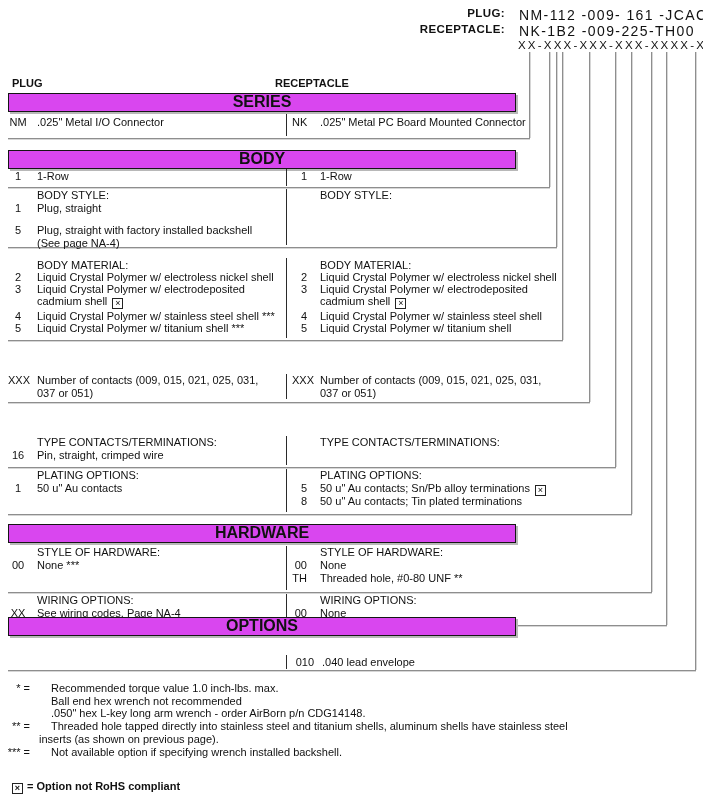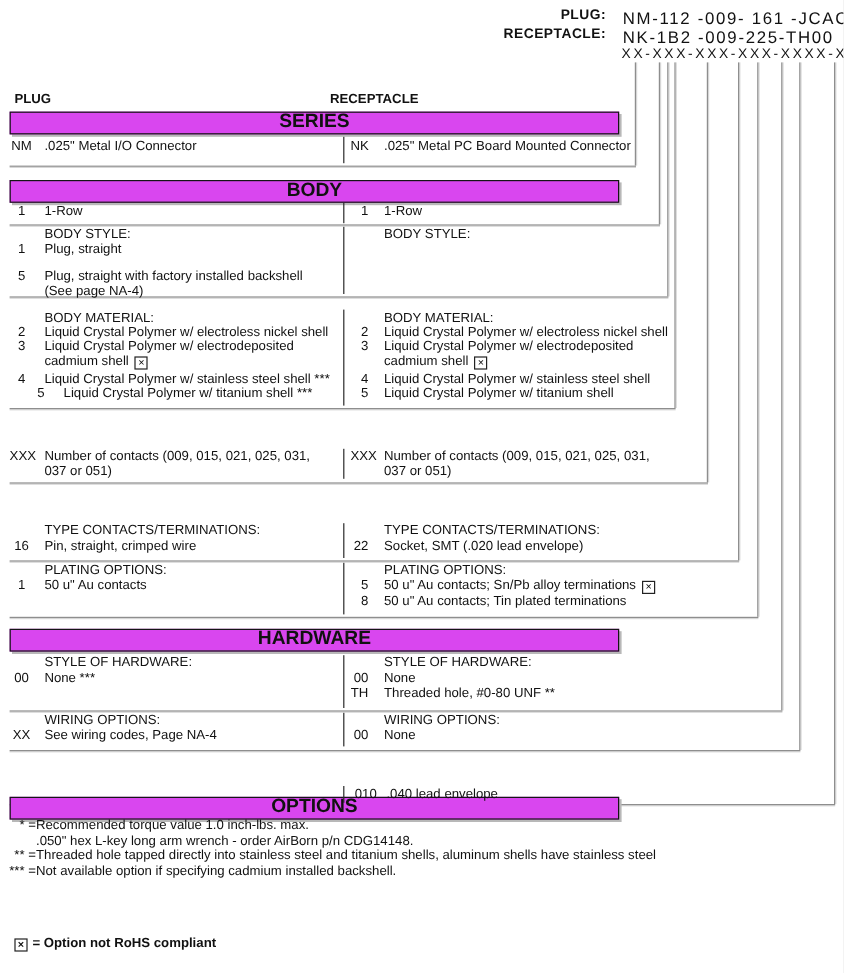--- a/index.html
+++ b/index.html
@@ -28,21 +28,21 @@
   .subhead{position:absolute;white-space:nowrap;font-size:11px;line-height:13px;}
   .xbox{
     display:inline-block;width:9px;height:9px;border:1px solid #222;
     font-size:9px;line-height:9px;text-align:center;vertical-align:-1px;
     margin-left:5px;
   }
   .xbox2{margin-left:0;margin-right:4px;}
   .fnwrap{position:absolute;left:4px;top:682px;width:690px;font-size:11px;line-height:12.7px;}
   .fnline{display:flex;}
   .fnm{flex:0 0 26px;text-align:right;white-space:pre;}
-  .fnt{margin-left:0;white-space:pre;}
+  .fnt{margin-left:21px;white-space:pre;}
   .fnt-indent{margin-left:9px;}
 </style>
 </head>
 <body>
 
 <div class="page">
 
   <div class="abs pn-label" style="left:340px;top:7px">PLUG:</div>
   <div class="abs pn-value" style="left:519px;top:7px">NM-112 -009- 161 -JCAC</div>
   <div class="abs pn-label" style="left:340px;top:23px">RECEPTACLE:</div>
@@ -112,21 +112,21 @@
   </div>
   <div class="colrow" style="left:8px;top:283px">
     <span class="cd">3</span><span>Liquid Crystal Polymer w/ electrodeposited</span>
   </div>
   <div class="colrow" style="left:37px;top:295px">
     <span>cadmium shell</span><span class="xbox">×</span>
   </div>
   <div class="colrow" style="left:8px;top:310px">
     <span class="cd">4</span><span>Liquid Crystal Polymer w/ stainless steel shell ***</span>
   </div>
-  <div class="colrow" style="left:24px;top:322px">
+  <div class="colrow" style="left:8px;top:322px">
     <span class="cd">5</span><span>Liquid Crystal Polymer w/ titanium shell ***</span>
   </div>
 
   <div class="colrow" style="left:292px;top:271px">
     <span class="cdr">2</span><span>Liquid Crystal Polymer w/ electroless nickel shell</span>
   </div>
   <div class="colrow" style="left:292px;top:283px">
     <span class="cdr">3</span><span>Liquid Crystal Polymer w/ electrodeposited</span>
   </div>
   <div class="colrow" style="left:320px;top:295px">
@@ -147,23 +147,20 @@
   <div class="colrow" style="left:292px;top:374px">
     <span class="cdr">XXX</span><span>Number of contacts (009, 015, 021, 025, 031,</span>
   </div>
   <div class="colrow" style="left:320px;top:387px">037 or 051)</div>
 
   <div class="divider" style="top:436px;height:29px"></div>
   <div class="subhead" style="left:37px;top:436px">TYPE CONTACTS/TERMINATIONS:</div>
   <div class="subhead" style="left:320px;top:436px">TYPE CONTACTS/TERMINATIONS:</div>
   <div class="colrow" style="left:8px;top:449px">
     <span class="cd">16</span><span>Pin, straight, crimped wire</span>
-  </div>
-  <div class="colrow" style="left:292px;top:449px">
-    <span class="cdr">22</span><span>Socket, SMT (.020 lead envelope)</span>
   </div>
 
   <div class="divider" style="top:469px;height:43px"></div>
   <div class="subhead" style="left:37px;top:469px">PLATING OPTIONS:</div>
   <div class="subhead" style="left:320px;top:469px">PLATING OPTIONS:</div>
   <div class="colrow" style="left:8px;top:482px">
     <span class="cd">1</span><span>50 u" Au contacts</span>
   </div>
   <div class="colrow" style="left:292px;top:482px">
     <span class="cdr">5</span><span>50 u" Au contacts; Sn/Pb alloy terminations</span><span class="xbox">×</span>
@@ -189,48 +186,53 @@
   <div class="divider" style="top:594px;height:28px"></div>
   <div class="subhead" style="left:37px;top:594px">WIRING OPTIONS:</div>
   <div class="subhead" style="left:320px;top:594px">WIRING OPTIONS:</div>
   <div class="colrow" style="left:8px;top:607px">
     <span class="cd">XX</span><span>See wiring codes, Page NA-4</span>
   </div>
   <div class="colrow" style="left:292px;top:607px">
     <span class="cdr">00</span><span>None</span>
   </div>
 
-  <div class="secbox" style="top:664px">OPTIONS</div>
+  <div class="secbox" style="top:617px">OPTIONS</div>
   <div class="divider" style="top:655px;height:14px"></div>
   <div class="colrow" style="left:292px;top:656px">
     <span class="cdr" style="width:22px;margin-right:8px">010</span><span>.040 lead envelope</span>
   </div>
 
   <div class="fnwrap">
     <div class="fnline">
       <span class="fnm">* =</span>
         <span class="fnt">Recommended torque value 1.0 inch-lbs. max.</span>
     </div>
     <div class="fnline">
       <span class="fnm"></span>
+        <span class="fnt">Ball end hex wrench not recommended</span>
+    </div>
+    <div class="fnline">
+      <span class="fnm"></span>
     </div>
     <div class="fnline">
       <span class="fnm"></span>
         <span class="fnt">.050" hex L-key long arm wrench - order AirBorn p/n CDG14148.</span>
     </div>
     <div class="fnline">
       <span class="fnm">** =</span>
         <span class="fnt">Threaded hole tapped directly into stainless steel and titanium shells, aluminum shells have stainless steel</span>
     </div>
     <div class="fnline">
       <span class="fnm"></span>
+        <span class="fnt fnt-indent">inserts (as shown on previous page).</span>
     </div>
     <div class="fnline">
       <span class="fnm">*** =</span>
-        <span class="fnt">Not available option if specifying cadmium installed backshell.</span>
+        <span class="fnt">Not available option if specifying wrench installed backshell.</span>
     </div>
   </div>
 
   <div class="abs t11" style="left:12px;top:780px">
     <span class="xbox xbox2">×</span><span>= Option not RoHS compliant</span>
   </div>
 
 </div>
 
 </body></html>

